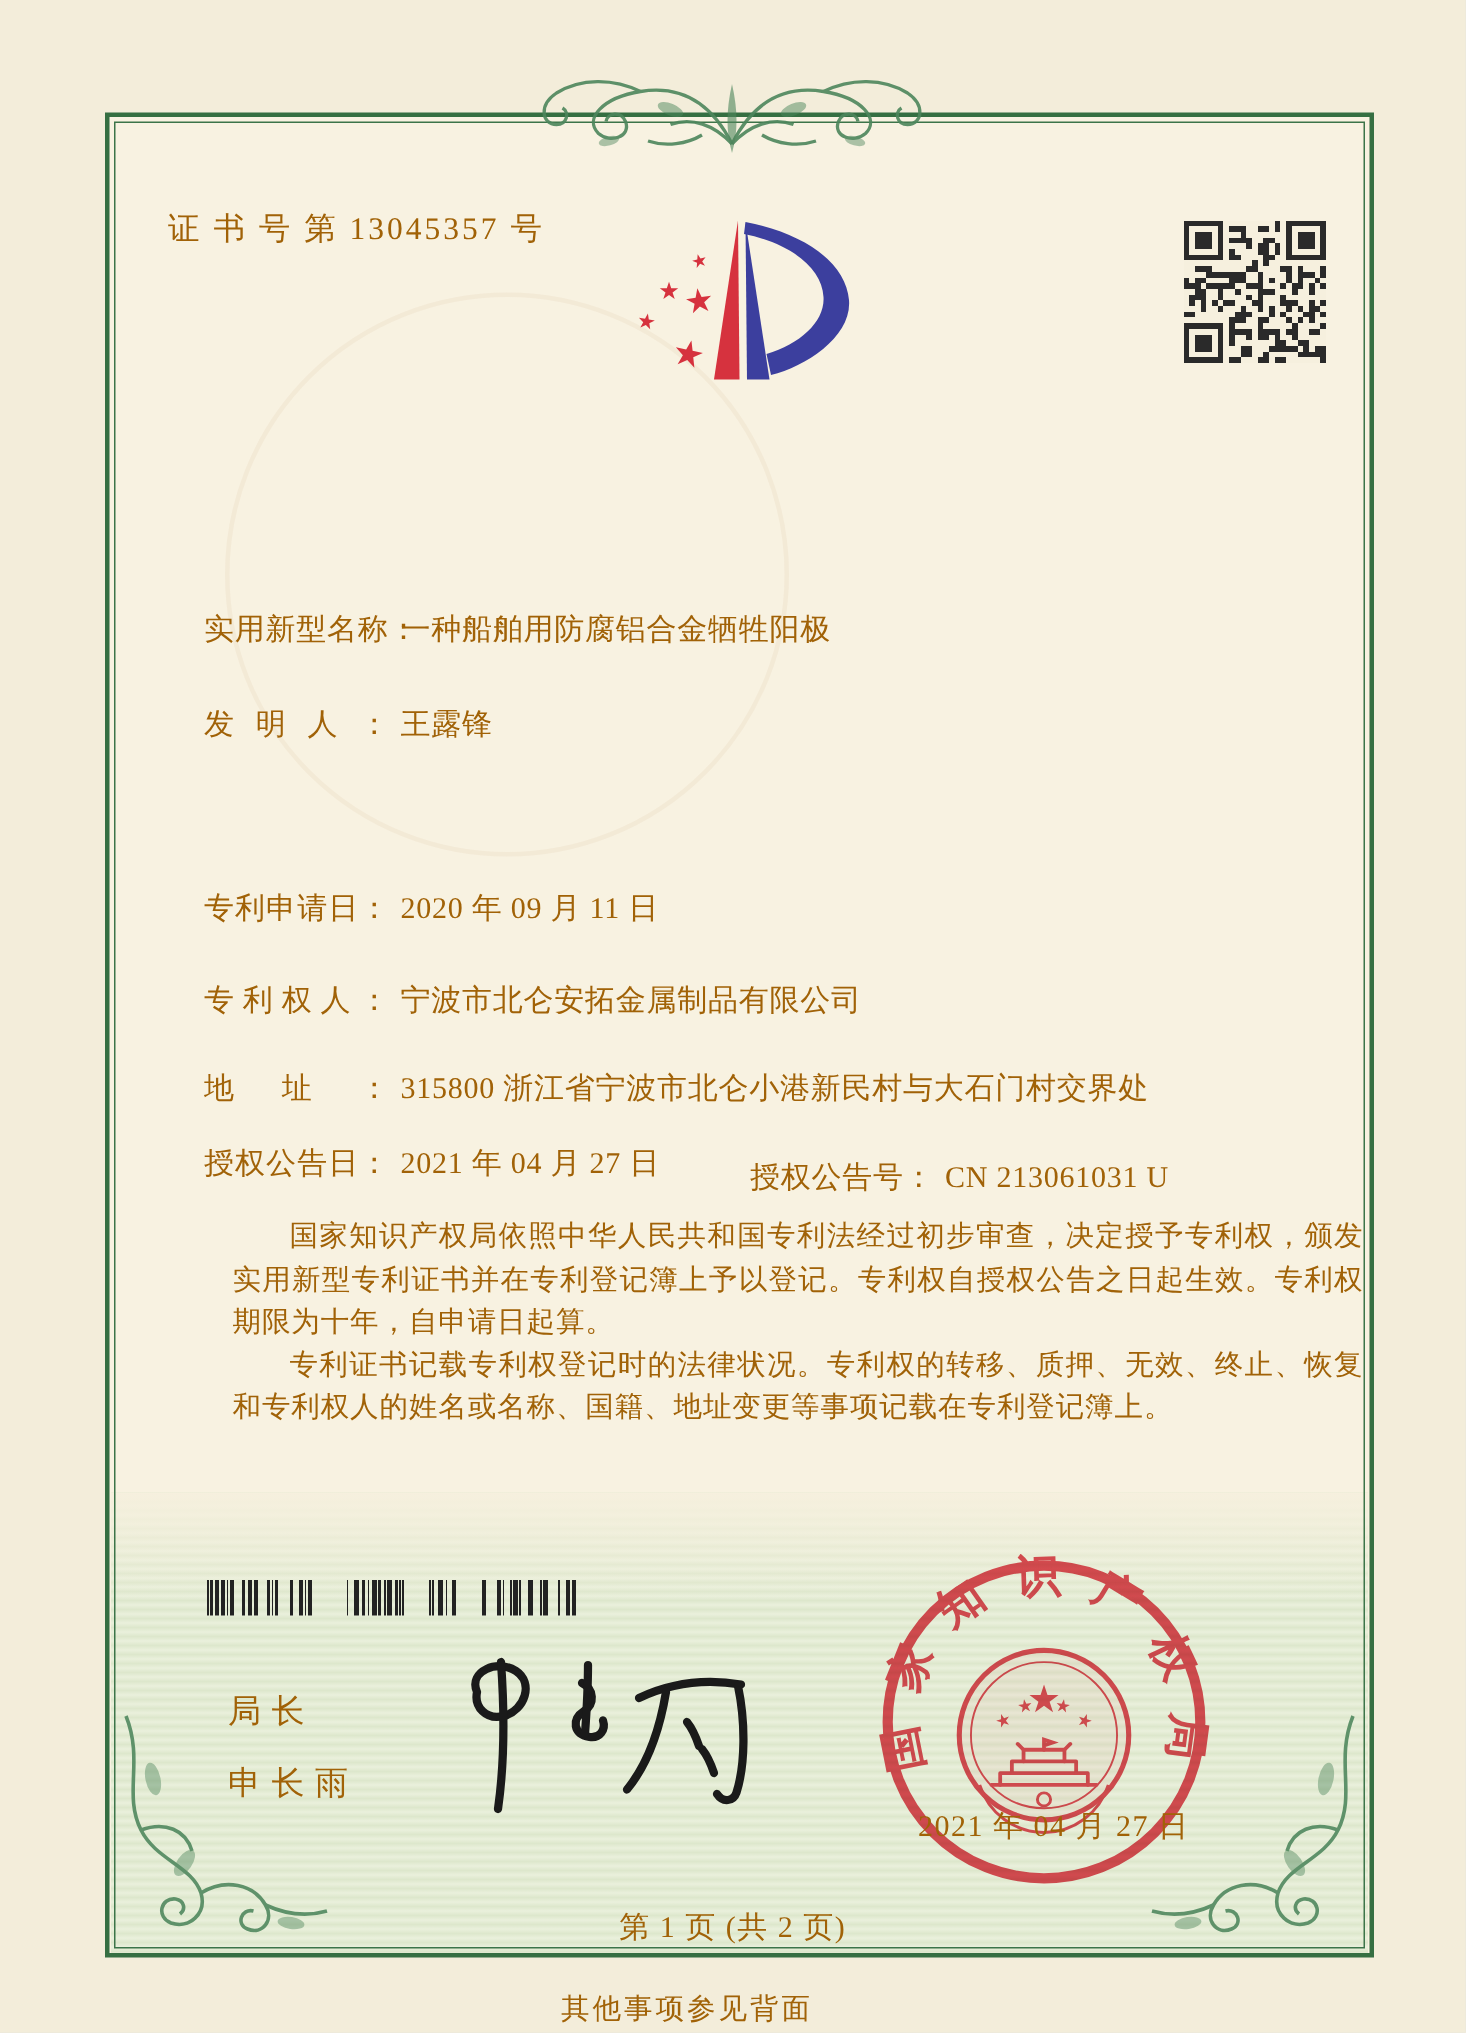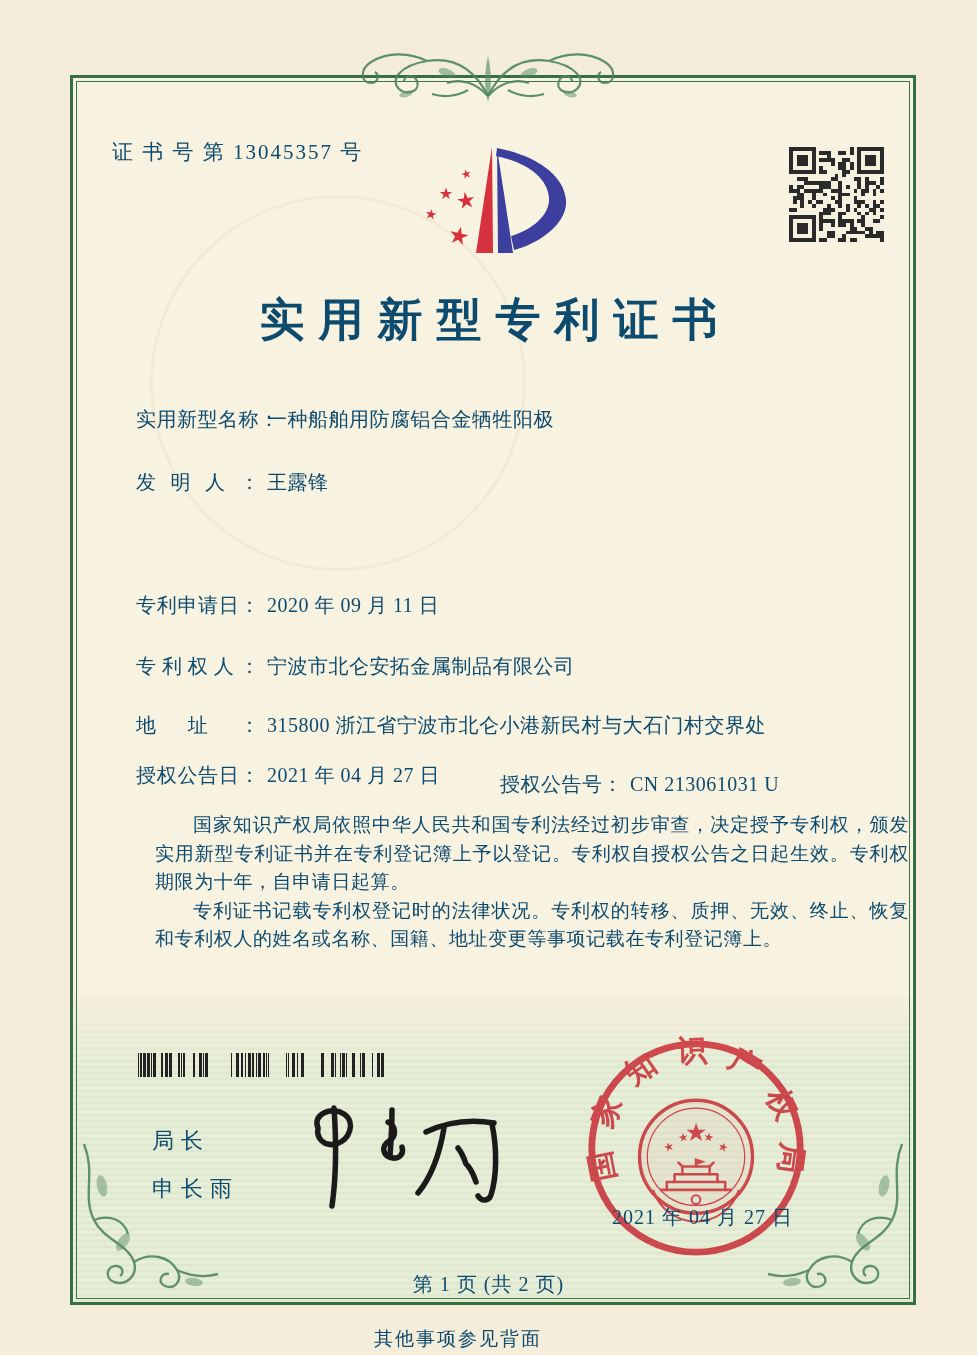--- a/index.html
+++ b/index.html
@@ -1,17 +1,17 @@
 <!DOCTYPE html>
 <html><head>
 <meta charset="utf-8">
 <style>
   html,body{margin:0;padding:0;background:#e8e4d4;}
   .page{position:relative;width:977px;height:1355px;background:#f3edda;overflow:hidden;
-        font-family:"Liberation Serif","DejaVu Serif",serif;color:#0c4a6e;}
+        font-family:"Liberation Serif","DejaVu Serif",serif;color:#a16207;}
   .abs{position:absolute;}
   
   .inner-bg{left:73px;top:78px;width:840px;height:1224px;background:#f8f2e1;z-index:1;}
   .green-zone{left:74px;top:995px;width:838px;height:308px;z-index:1;
       background:repeating-linear-gradient(180deg,#dde7cc 0px,#eaf0dc 3px,#dde7cc 6px);}
   .green-fade{left:74px;top:995px;width:838px;height:72px;z-index:1;
       background:linear-gradient(180deg,#f6f0de 0%,rgba(246,240,222,0) 100%);}
   .frame{left:70px;top:75px;width:846px;height:1230px;border:3px solid #356f42;box-sizing:border-box;z-index:2;}
   .frame-inner{position:absolute;inset:3px;border:1px solid #3c7449;}
   .watermark{left:150px;top:195px;width:370px;height:370px;border:3px solid rgba(205,150,110,0.09);border-radius:50%;z-index:1;}
@@ -279,21 +279,20 @@
         <rect x="24" y="11" width="1" height="1"></rect>
         <rect x="24" y="14" width="1" height="1"></rect>
         <rect x="24" y="16" width="1" height="1"></rect>
         <rect x="24" y="18" width="1" height="1"></rect>
         <rect x="24" y="22" width="1" height="1"></rect>
         <rect x="24" y="23" width="1" height="1"></rect>
         <rect x="24" y="24" width="1" height="1"></rect>
       </g>
   </svg>
 
-  <div class="abs txt title">实用新型专利证书</div>
 
   <div class="abs txt row" style="top:406px">
     <span class="lbl">实用新型名称：</span><span class="val">一种船舶用防腐铝合金牺牲阳极</span>
   </div>
   <div class="abs txt row" style="top:469px">
     <span class="lbl">发明人：</span><span class="val">王露锋</span>
   </div>
   <div class="abs txt row" style="top:592px">
     <span class="lbl">专利申请日：</span><span class="val">2020 年 09 月 11 日</span>
   </div>

